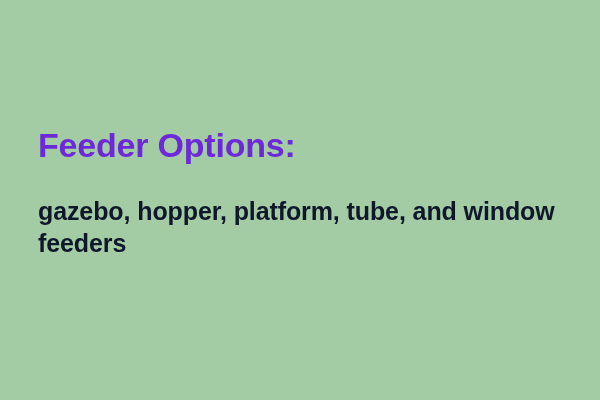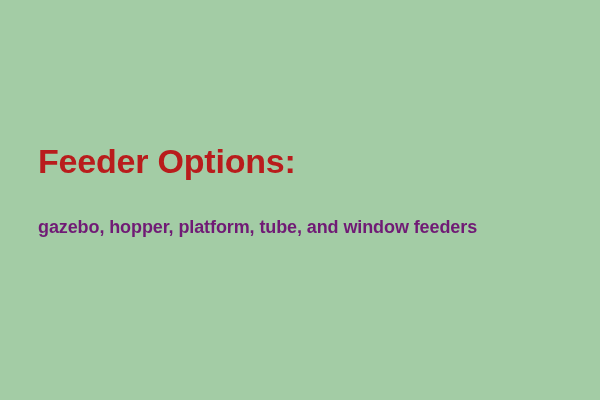--- a/index.html
+++ b/index.html
@@ -27,31 +27,31 @@
   .text-block {
     position: relative;
     top: -8px;
   }
   .headline {
     margin: 0;
     font-size: 34px;
     line-height: 40px;
     font-weight: 700;
     letter-spacing: -0.2px;
-    color: #b91c1c;
+    color: #6d28d9;
     white-space: nowrap;
   }
   .subtext {
     margin: 0;
     padding-top: 30px;
-    font-size: 18px;
+    font-size: 25px;
     line-height: 32px;
     font-weight: 700;
     letter-spacing: -0.1px;
-    color: #701a75;
+    color: #0f172a;
     max-width: 530px;
   }
 </style>
 </head>
 <body>
 
 <div class="slide">
   <div class="text-block">
     <h1 class="headline">Feeder Options:</h1>
     <p class="subtext">gazebo, hopper, platform, tube, and window feeders</p>

